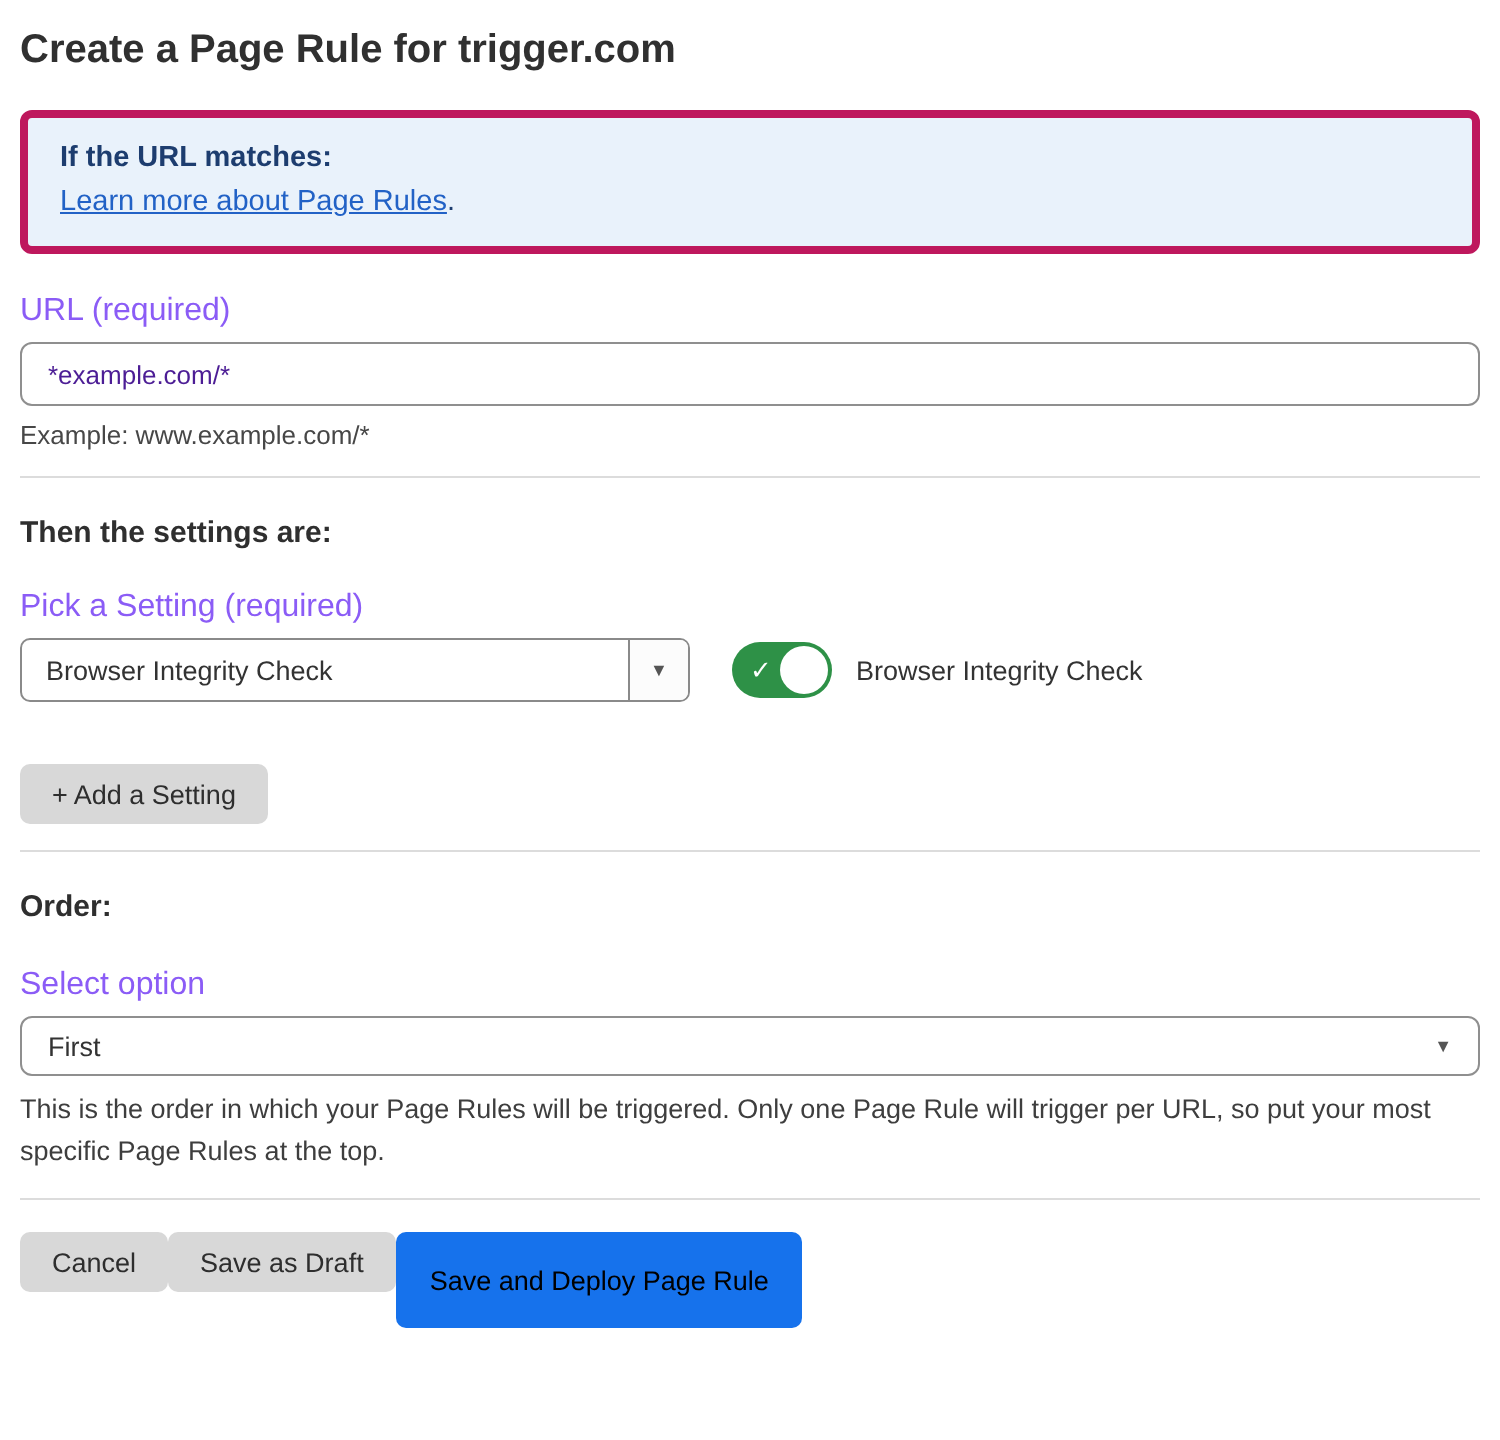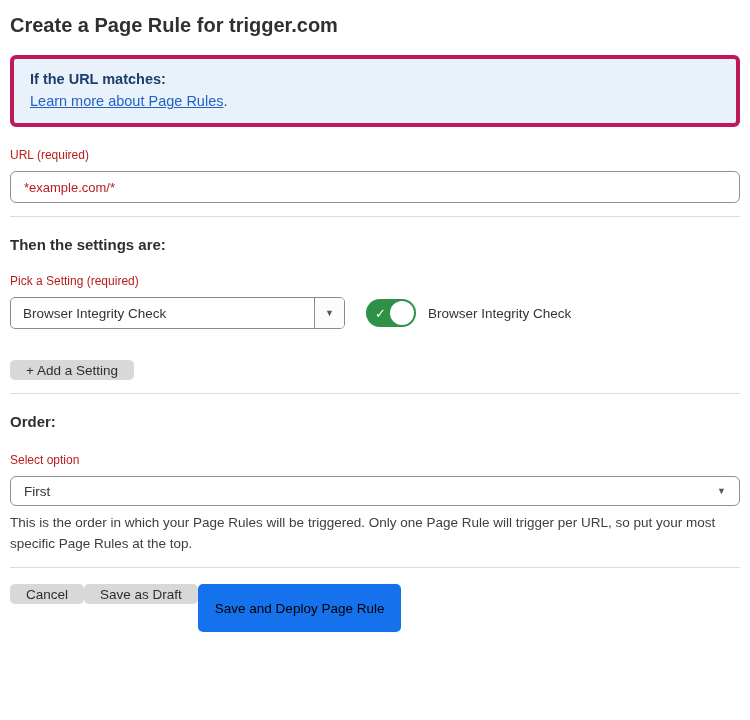--- a/index.html
+++ b/index.html
@@ -32,37 +32,37 @@
   }
   .info-heading { font-weight: bold; }
   .info-link {
     color: #2262c6;
     text-decoration: underline;
     cursor: pointer;
   }
   .info-suffix { color: #1d3d6f; }
 
   .field-label {
-    font-size: 12px;
-    color: #b91c1c;
+    font-size: 16px;
+    color: #8b5cf6;
     line-height: 17px;
   }
   .lbl-url { margin-top: 20px; }
 
   .text-input {
     display: block;
     margin-top: 7px;
     width: 100%;
     height: 32px;
     border: 1px solid #8f8f8f;
     border-radius: 6px;
     padding: 0 13px;
     font-family: "Liberation Sans", "DejaVu Sans", sans-serif;
     font-size: 13px;
-    color: #b91c1c;
+    color: #4c1d95;
     background: #ffffff;
     outline: none;
   }
   .helper {
     margin-top: 7px;
     font-size: 13px;
     color: #474747;
   }
 
   hr.divider {
@@ -153,21 +153,21 @@
     font-size: 13.5px;
     color: #333333;
   }
 
   button {
     font-family: "Liberation Sans", "DejaVu Sans", sans-serif;
     border: none;
     cursor: pointer;
   }
   .grey-btn {
-    height: 20px;
+    height: 30px;
     padding: 0 16px;
     background: #d8d8d8;
     border-radius: 5px;
     font-size: 13.5px;
     color: #2e2e2e;
   }
   .add-btn { margin-top: 31px; display: block; }
 
   .lbl-select { margin-top: 21px; }
 
@@ -214,20 +214,21 @@
 
   <h1 class="page-title">Create a Page Rule for trigger.com</h1>
 
   <div class="info-box">
     <div class="info-heading">If the URL matches:</div>
     <div class="info-link-line"><a class="info-link" href="#">Learn more about Page Rules</a><span class="info-suffix">.</span></div>
   </div>
 
   <div class="field-label lbl-url">URL (required)</div>
   <input class="text-input" type="text" value="*example.com/*" style="">
+  <div class="helper">Example: www.example.com/*</div>
 
   <hr class="divider">
 
   <h2 class="section-heading">Then the settings are:</h2>
 
   <div class="field-label lbl-pick">Pick a Setting (required)</div>
 
   <div class="setting-row">
     <div class="dropdown">
       <span class="dropdown-value">Browser Integrity Check</span>

